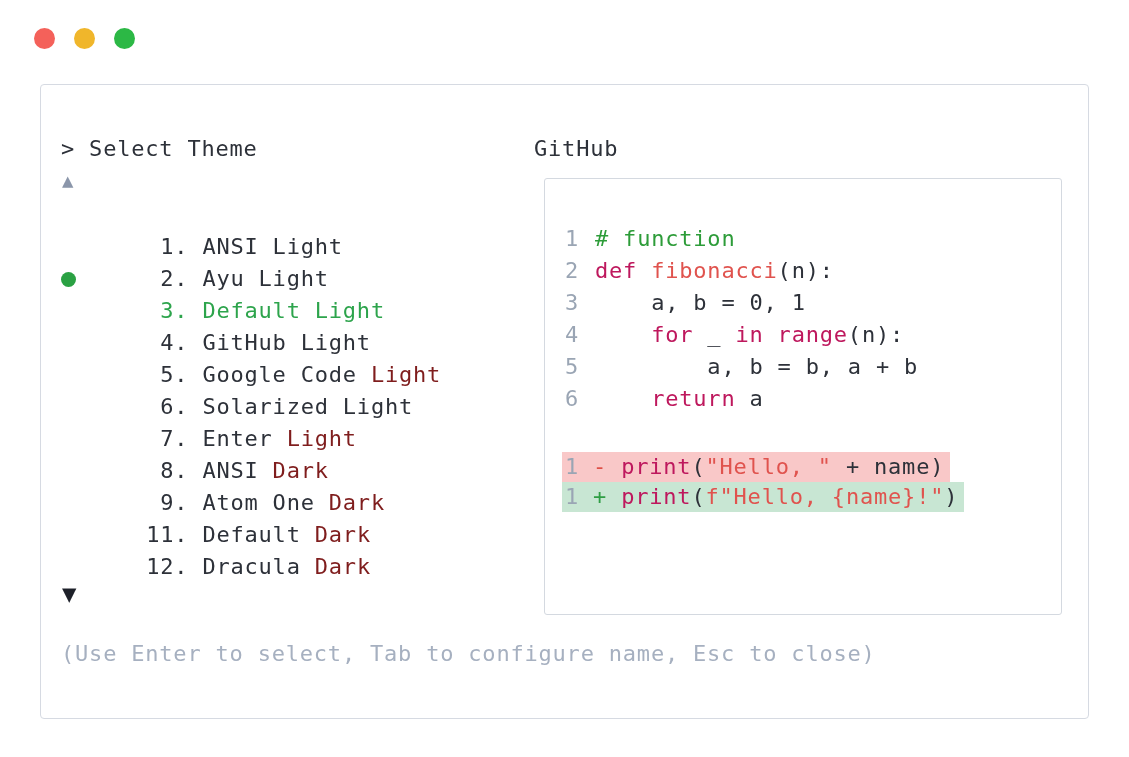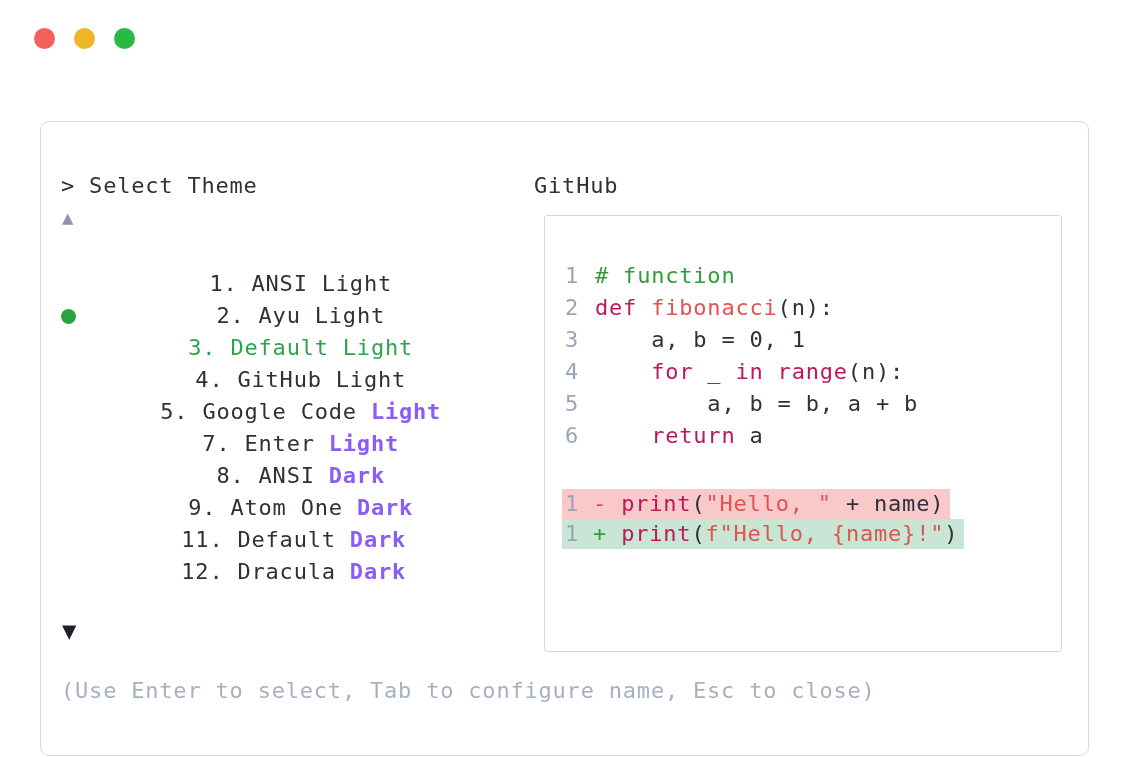--- a/index.html
+++ b/index.html
@@ -11,42 +11,41 @@
   
   .traffic { position:absolute; left:34px; top:28px; display:flex; gap:19px; }
   .dot { width:21px; height:21px; border-radius:50%; }
   .dot.red    { background:#f4615a; }
   .dot.yellow { background:#f0b62b; }
   .dot.green  { background:#2cb845; }
 
   
   .panel {
     position:absolute; left:40px; top:84px; width:1049px; height:635px;
-    background:#ffffff; border:1.5px solid #d6dae2; border-radius:9px;
+    background:#ffffff; border:1.5px solid #d6dae2; border-radius:4px;
     box-sizing:border-box;
-    margin-top:37px;
   }
   .mono { font-size:22px; letter-spacing:0.8px; line-height:32px; white-space:pre; }
 
   .prompt  { position:absolute; left:20px; top:48px; }
   .preview-label { position:absolute; left:493px; top:48px; }
 
   .up-arrow   { position:absolute; left:21px; top:84px; font-size:19px; line-height:22px; color:#8b96aa; }
   .down-arrow { position:absolute; left:21px; top:496px; font-size:24px; line-height:26px; color:#1d2029; }
 
   
   .theme-list { position:absolute; left:49px; top:114px; }
-  .trow { position:relative; height:32px;text-align:center; }
+  .trow { position:relative; height:32px; }
   .trow .bullet {
     position:absolute; left:-29px; top:9px; width:15px; height:15px;
     border-radius:50%; background:#2aa143; display:none;
   }
   .trow.selected .bullet { display:block; }
   .trow.selected .tnum, .trow.selected .tname { color:#2da44c; }
-  .tmuted { color:#8b5cf6;font-weight:bold; }
+  .tmuted { color:#7f1d1d; }
 
   .help { position:absolute; left:20px; top:553px; color:#a6b0c0; }
 
   
   .preview-box {
     position:absolute; left:503px; top:93px; width:518px; height:437px;
     border:1.5px solid #d4d9e0; border-radius:3px; box-sizing:border-box;
     background:#ffffff;
   }
   .code { position:absolute; left:20px; top:44px; }
@@ -90,20 +89,22 @@
     <span class="tnum"> 1. </span><span class="tname">ANSI Light</span><span class="tmuted"></span>
   </div><div class="trow">
     <span class="tnum"> 2. </span><span class="tname">Ayu Light</span><span class="tmuted"></span>
   </div><div class="trow selected">
     <span class="bullet"></span><span class="tnum"> 3. </span><span class="tname">Default Light</span><span class="tmuted"></span>
   </div><div class="trow">
     <span class="tnum"> 4. </span><span class="tname">GitHub Light</span><span class="tmuted"></span>
   </div><div class="trow">
     <span class="tnum"> 5. </span><span class="tname">Google Code </span><span class="tmuted">Light</span>
   </div><div class="trow">
+    <span class="tnum"> 6. </span><span class="tname">Solarized Light</span><span class="tmuted"></span>
+  </div><div class="trow">
     <span class="tnum"> 7. </span><span class="tname">Enter </span><span class="tmuted">Light</span>
   </div><div class="trow">
     <span class="tnum"> 8. </span><span class="tname">ANSI </span><span class="tmuted">Dark</span>
   </div><div class="trow">
     <span class="tnum"> 9. </span><span class="tname">Atom One </span><span class="tmuted">Dark</span>
   </div><div class="trow">
     <span class="tnum">11. </span><span class="tname">Default </span><span class="tmuted">Dark</span>
   </div><div class="trow">
     <span class="tnum">12. </span><span class="tname">Dracula </span><span class="tmuted">Dark</span>
   </div></div>

